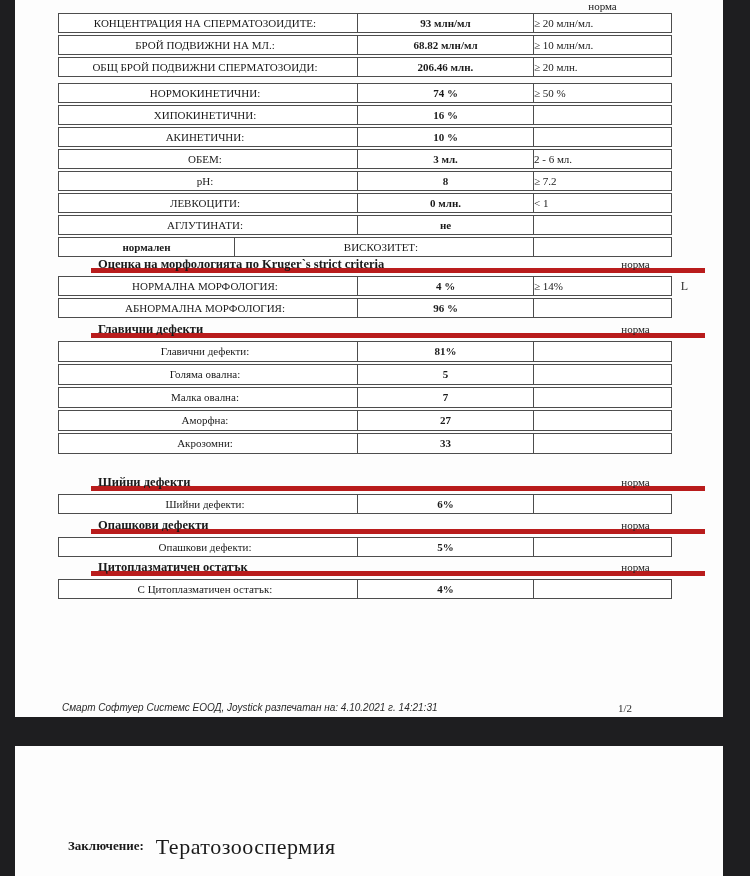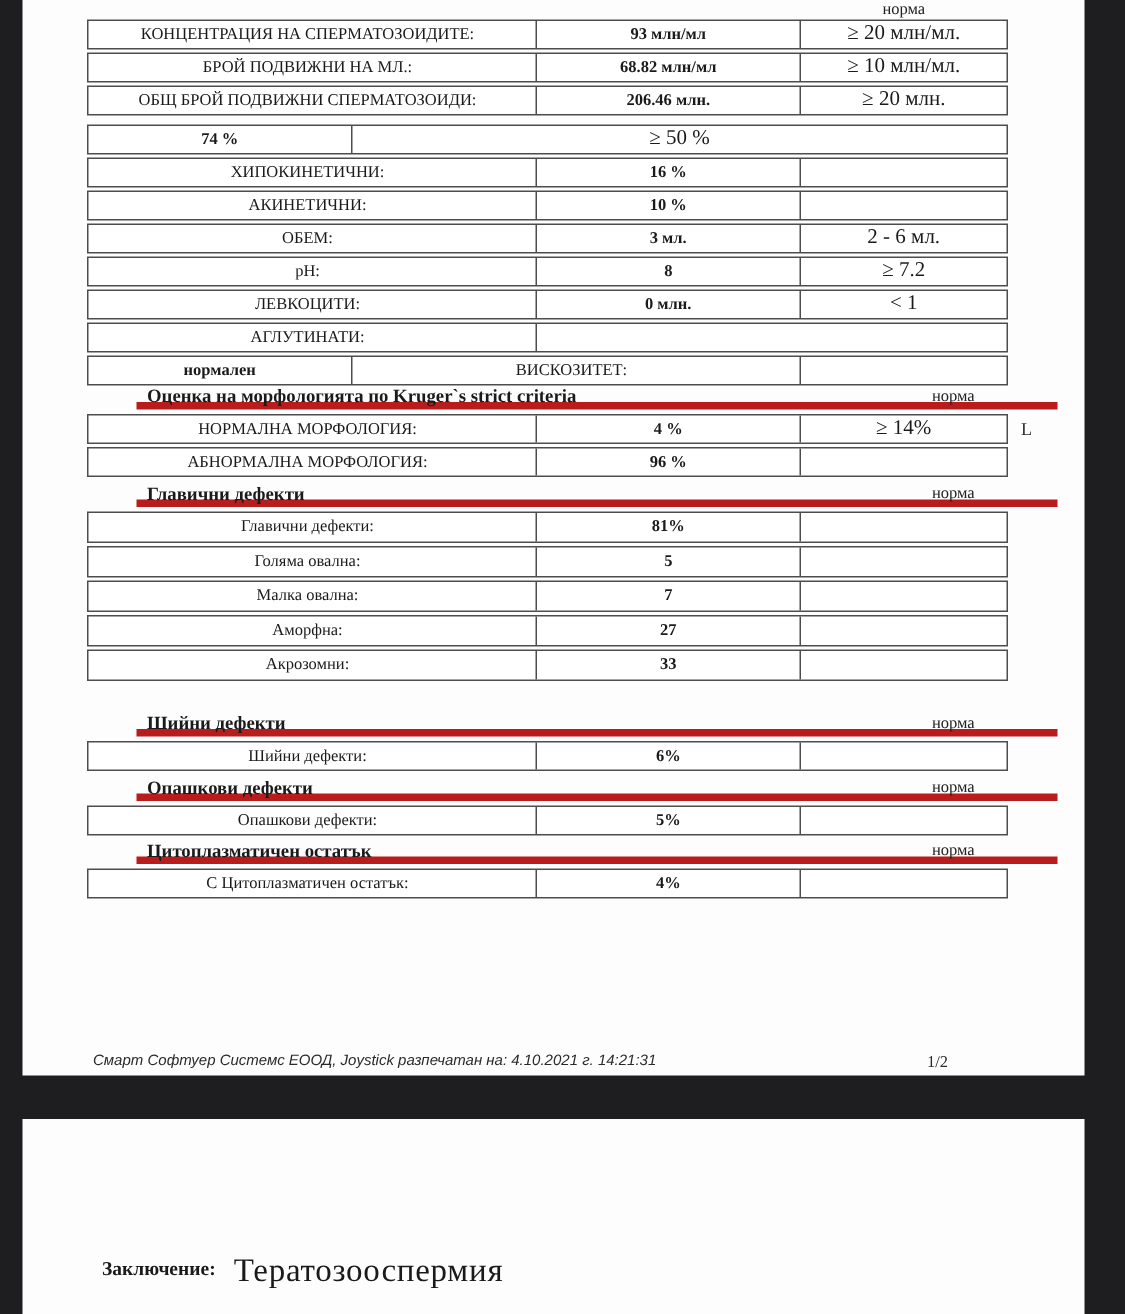--- a/index.html
+++ b/index.html
@@ -33,22 +33,22 @@
     flex: 0 0 299px; border-right: 1px solid #4d4d4d;
     text-align: center; padding-right: 6px;
     font-size: 11px; line-height: 18px;
   }
   .cell.value {
     flex: 0 0 176px; border-right: 1px solid #4d4d4d;
     text-align: center; font-weight: bold;
     font-size: 11px; line-height: 18px;
   }
   .cell.norm {
-    flex: 1 1 auto; text-align: center;
-    font-size: 14px; line-height: 18px;
+    flex: 1 1 auto; 
+    font-size: 11px; line-height: 18px;
   }
   .side-note {
     position: absolute; right: -17px; top: 2px;
     font-size: 12px; color: #333;
   }
 
   .section { position: absolute; left: 43px; width: 614px; }
   .section-head {
     position: relative; width: 614px; height: 16px;
     border-bottom: 5px solid #b91c1c; margin-bottom: 3px; margin-left: 33px;
@@ -97,20 +97,21 @@
           <div class="cell label">БРОЙ ПОДВИЖНИ НА МЛ.:</div>
           <div class="cell value">68.82 млн/мл</div>
           <div class="cell norm">≥ 10 млн/мл.</div>
         </div>
         <div class="row gap-after">
           <div class="cell label">ОБЩ БРОЙ ПОДВИЖНИ СПЕРМАТОЗОИДИ:</div>
           <div class="cell value">206.46 млн.</div>
           <div class="cell norm">≥ 20 млн.</div>
         </div>
         <div class="row">
+          <div class="cell label">НОРМОКИНЕТИЧНИ:</div>
           <div class="cell value">74 %</div>
           <div class="cell norm">≥ 50 %</div>
         </div>
         <div class="row">
           <div class="cell label">ХИПОКИНЕТИЧНИ:</div>
           <div class="cell value">16 %</div>
           <div class="cell norm"></div>
         </div>
         <div class="row">
           <div class="cell label">АКИНЕТИЧНИ:</div>
@@ -127,20 +128,21 @@
           <div class="cell value">8</div>
           <div class="cell norm">≥ 7.2</div>
         </div>
         <div class="row">
           <div class="cell label">ЛЕВКОЦИТИ:</div>
           <div class="cell value">0 млн.</div>
           <div class="cell norm">&lt; 1</div>
         </div>
         <div class="row">
           <div class="cell label">АГЛУТИНАТИ:</div>
+          <div class="cell value">не</div>
           <div class="cell norm"></div>
         </div>
         <div class="row">
           <div class="cell value">нормален</div>
           <div class="cell label">ВИСКОЗИТЕТ:</div>
           <div class="cell norm"></div>
         </div>
       </div>
 
     <div id="sections">

